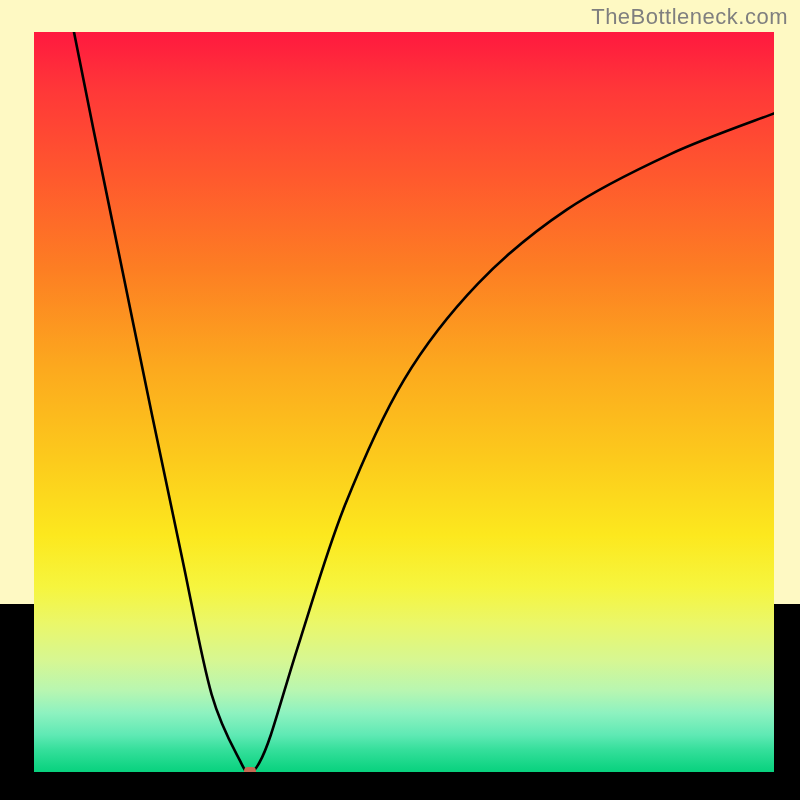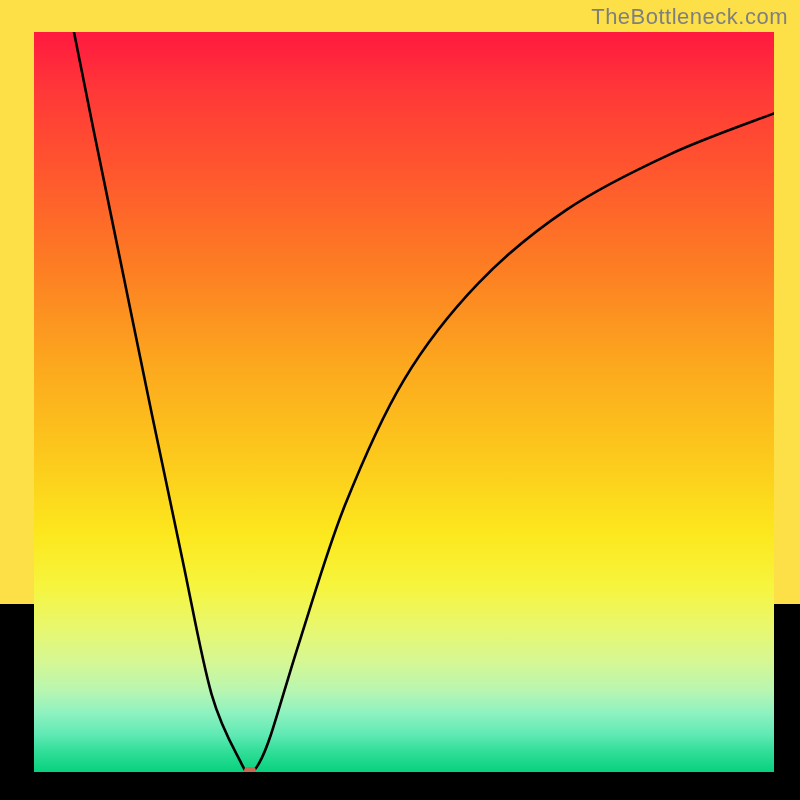--- a/index.html
+++ b/index.html
@@ -1,17 +1,17 @@
 <!DOCTYPE html>
 <html><head>
 <meta charset="utf-8">
 <style>
   * { margin: 0; padding: 0; box-sizing: border-box; }
   html, body { width: 800px; height: 800px; overflow: hidden; background: #000; }
-  .wrap { position: relative; width: 800px; height: 604px; background: #fde047; }
+  .wrap { position: relative; width: 800px; height: 604px; background: #fef9c3; }
   .watermark {
     position: absolute;
     top: 4px;
     right: 12px;
     font-family: Arial, Helvetica, sans-serif;
     font-size: 22px;
     color: #7f7f7f;
     letter-spacing: 0.5px;
     font-weight: 500;
   }

